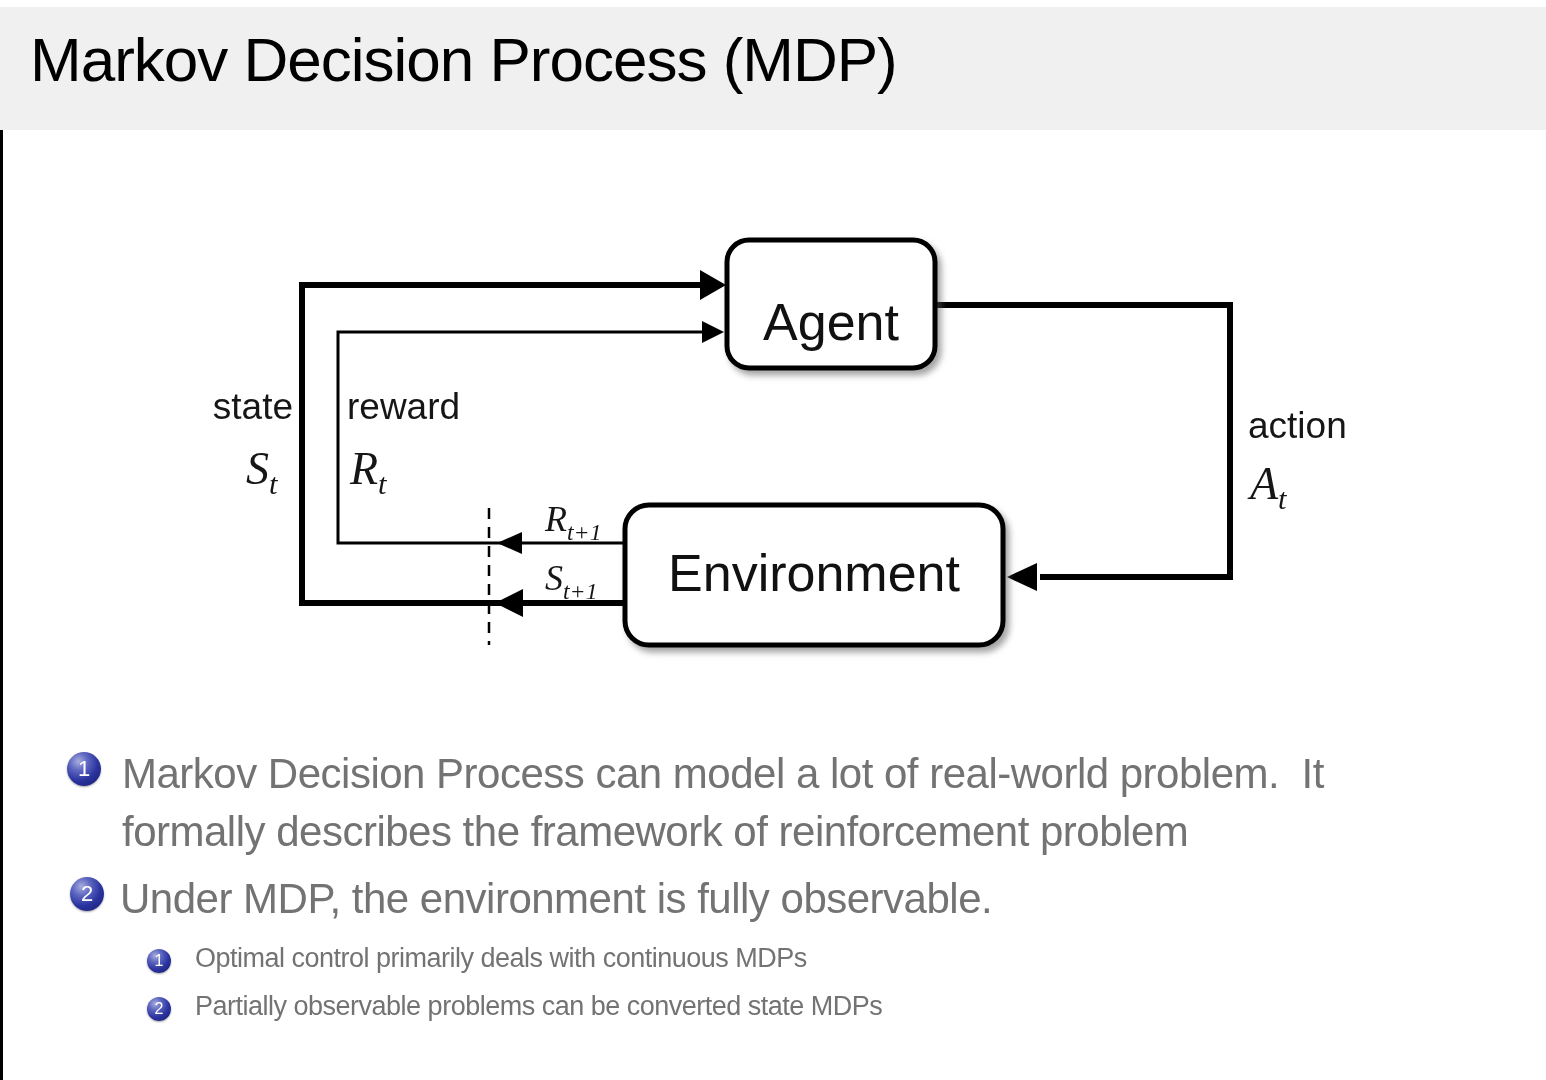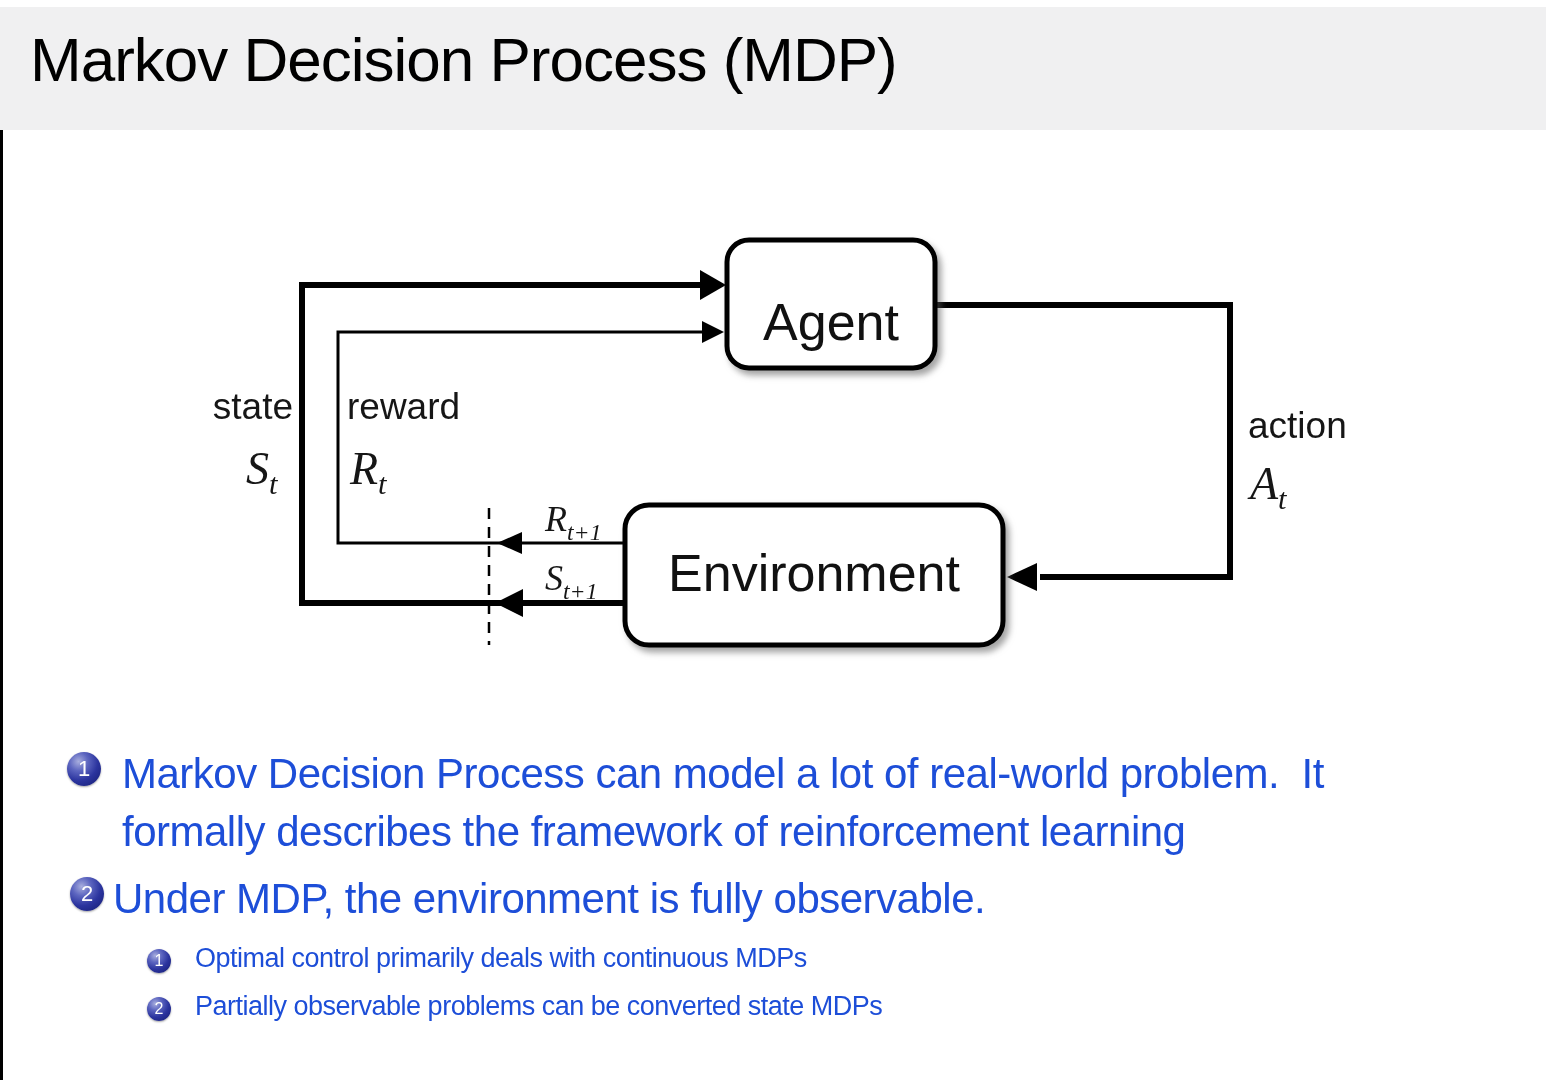--- a/index.html
+++ b/index.html
@@ -25,21 +25,21 @@
     color: #000; white-space: nowrap;
   }
   .diagram-svg { position: absolute; left: 0; top: 0; }
   .figlabel { font-family: "Liberation Sans", sans-serif; fill: #161616; }
   .boxlabel { font-family: "Liberation Sans", sans-serif; fill: #111; }
   .math { font-family: "Liberation Serif", serif; font-style: italic; fill: #161616; }
   .msub { font-size: 0.66em; }
 
   .bullet-line {
     position: absolute; font-size: 42px; letter-spacing: -0.5px;
-    white-space: pre; color: #1d4ed8; line-height: 1;
+    white-space: pre; color: #737373; line-height: 1;
   }
   .sub-line { font-size: 27px; }
   .ball {
     position: absolute; border-radius: 50%;
     background: radial-gradient(circle at 34% 28%, #a8aede 0%, #5d66c0 28%, #2b349e 58%, #131a6e 100%);
     box-shadow: 0 1px 2px rgba(0,0,0,0.35);
     color: #fff; text-align: center;
   }
   .ball-lg { width: 34px; height: 34px; font-size: 22px; line-height: 34px; }
   .ball-sm { width: 24px; height: 24px; font-size: 16px; line-height: 24px; }
@@ -84,24 +84,24 @@
   <text x="1250" y="499" font-size="46" class="math"><tspan>A</tspan><tspan class="msub" dy="10">t</tspan></text>
 
   <text x="545" y="531" font-size="36" class="math"><tspan>R</tspan><tspan class="msub" dy="9">t+1</tspan></text>
   <text x="545" y="590" font-size="36" class="math"><tspan>S</tspan><tspan class="msub" dy="9">t+1</tspan></text>
 </svg>
 
 <div>
 
   <div class="ball ball-lg" style="left:67px; top:752px;">1</div>
   <div class="bullet-line" style="left:122px; top:753px;">Markov Decision Process can model a lot of real-world problem.  It</div>
-  <div class="bullet-line" style="left:122px; top:811px;">formally describes the framework of reinforcement learning</div>
+  <div class="bullet-line" style="left:122px; top:811px;">formally describes the framework of reinforcement problem</div>
 
   <div class="ball ball-lg" style="left:70px; top:877px;">2</div>
-  <div class="bullet-line" style="left:113px; top:878px;">Under MDP, the environment is fully observable.</div>
+  <div class="bullet-line" style="left:120px; top:878px;">Under MDP, the environment is fully observable.</div>
 
   <div class="ball ball-sm" style="left:147px; top:949px;">1</div>
   <div class="bullet-line sub-line" style="left:195px; top:945px;">Optimal control primarily deals with continuous MDPs</div>
 
   <div class="ball ball-sm" style="left:147px; top:997px;">2</div>
   <div class="bullet-line sub-line" style="left:195px; top:993px;">Partially observable problems can be converted state MDPs</div>
 
 </div>
 
 </body></html>

